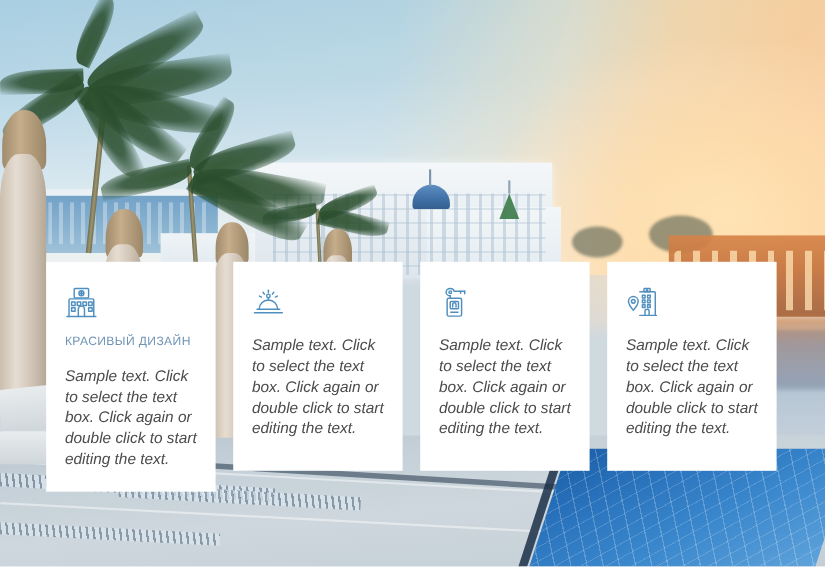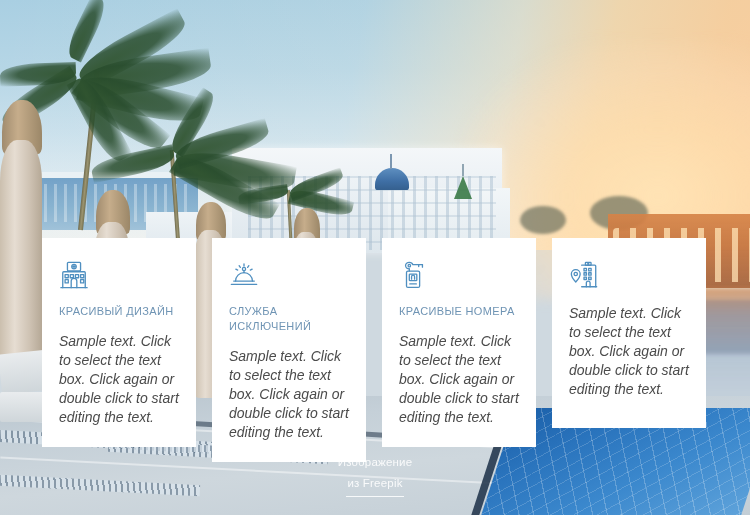--- a/index.html
+++ b/index.html
@@ -448,39 +448,37 @@
           <path d="M7 22.5a9 9 0 0 1 18 0"></path>
           <path d="M16 13.5v-2.2"></path>
           <circle cx="16" cy="9.6" r="1.7"></circle>
           <path d="M16 4.2v2.2"></path>
           <path d="M10.8 6.1l1.3 1.8"></path>
           <path d="M21.2 6.1l-1.3 1.8"></path>
           <path d="M7.3 9.8l2 0.9"></path>
           <path d="M24.7 9.8l-2 0.9"></path>
         </svg>
       </span>
-      <p class="card-title">СЛУЖБА ИСКЛЮЧЕНИЙ</p>
       <p class="card-body">Sample text. Click to select the text box. Click again or double click to start editing the text.</p>
     </div>
 
     <div class="card">
       <span class="card-icon">
         <svg viewBox="0 0 32 32" width="30" height="30" fill="none" stroke="currentColor" stroke-width="1.4" stroke-linecap="round" stroke-linejoin="round">
           <path d="M11 9.5c-2.2 0-4-1.6-4-3.5S8.8 2.5 11 2.5c1.8 0 3.3 1 3.8 2.5H25"></path>
           <path d="M25 5v2.6"></path>
           <path d="M21 5v2"></path>
           <circle cx="11" cy="6" r="1.3"></circle>
           <path d="M11 9.5v2.2"></path>
           <rect x="8" y="11.8" width="14" height="17.4" rx="1.6"></rect>
           <rect x="11" y="15" width="8" height="7" rx="0.8"></rect>
           <path d="M13.4 20.4v-2.6a1.6 1.6 0 0 1 3.2 0v2.6"></path>
           <path d="M11.5 25.5h7"></path>
         </svg>
       </span>
-      <p class="card-title">КРАСИВЫЕ НОМЕРА</p>
       <p class="card-body">Sample text. Click to select the text box. Click again or double click to start editing the text.</p>
     </div>
 
     <div class="card">
       <span class="card-icon">
         <svg viewBox="0 0 32 32" width="30" height="30" fill="none" stroke="currentColor" stroke-width="1.4" stroke-linecap="round" stroke-linejoin="round">
           <path d="M13.5 5.5h14a1 1 0 0 1 1 1v22"></path>
           <path d="M13.5 28.5h16"></path>
           <rect x="17.5" y="2.5" width="6" height="3.2" rx="0.6"></rect>
           <path d="M20.5 3.4v1.6M19.7 4.2h1.6"></path>
@@ -493,19 +491,14 @@
           <path d="M18.5 28.5v-4a2 2 0 0 1 4 0v4"></path>
           <path d="M7.2 10.2c2.6 0 4.7 2.1 4.7 4.7 0 3.5-4.7 8.6-4.7 8.6s-4.7-5.1-4.7-8.6c0-2.6 2.1-4.7 4.7-4.7z"></path>
           <circle cx="7.2" cy="14.9" r="1.8"></circle>
         </svg>
       </span>
       <p class="card-body">Sample text. Click to select the text box. Click again or double click to start editing the text.</p>
     </div>
 
   </div>
 
-  <div class="watermark">
-    <div class="wm-line">Изображение</div>
-    <div class="wm-line">из Freepik</div>
-    <div class="wm-rule"></div>
-  </div>
 
 </div>
 
 </body></html>

